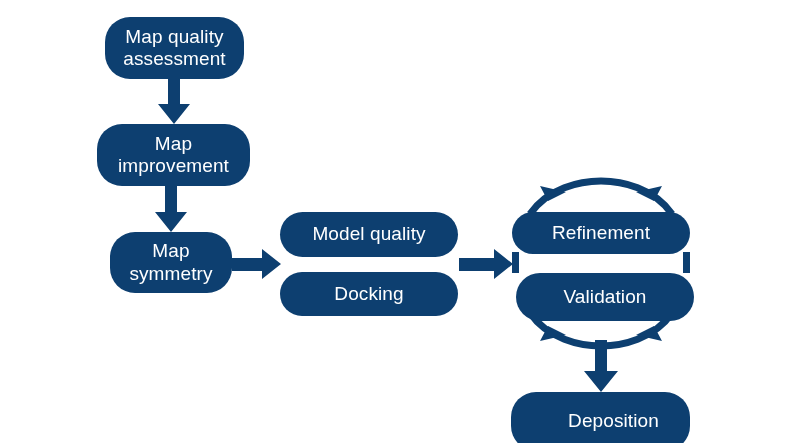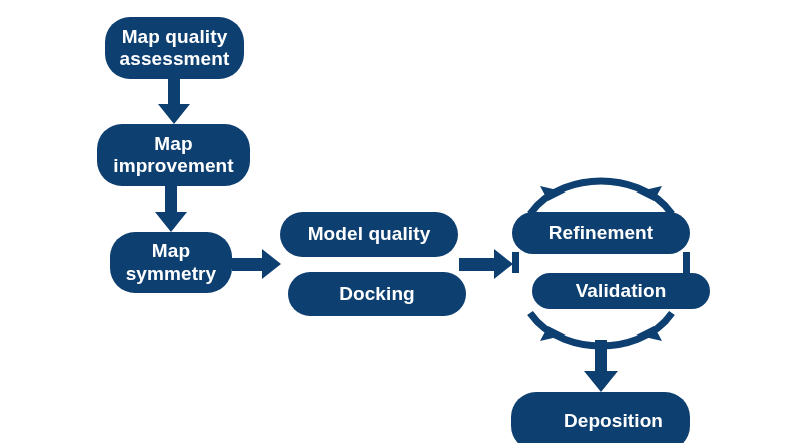--- a/index.html
+++ b/index.html
@@ -22,39 +22,39 @@
     position: absolute;
     box-sizing: border-box;
     background: #0d3f70;
     color: #ffffff;
     display: flex;
     align-items: center;
     justify-content: center;
     text-align: center;
     line-height: 1.18;
     font-size: 19px;
-    font-weight: 700;
+    font-weight: 400;
     letter-spacing: 0.1px;
     padding: 2px 6px;
     z-index: 3;
     border-radius: 25px;
   }
   .node .label {
     display: block;
     width: 100%;
     white-space: pre-line;
   }
   
   #node-map-quality-assessment { left: 105px; top: 17px;  width: 139px; height: 62px; }
   #node-map-improvement        { left: 97px;  top: 124px; width: 153px; height: 62px; }
   #node-map-symmetry           { left: 110px; top: 232px; width: 122px; height: 61px; }
   #node-model-building         { left: 280px; top: 212px; width: 178px; height: 45px; }
-  #node-docking                { left: 280px; top: 272px; width: 178px; height: 44px; margin-left: 8px; }
+  #node-docking                { left: 280px; top: 272px; width: 178px; height: 44px; }
   #node-refinement             { left: 512px; top: 212px; width: 178px; height: 42px; justify-content: center; }
-  #node-validation             { left: 532px; top: 273px; width: 178px; height: 36px; }
+  #node-validation             { left: 516px; top: 273px; width: 178px; height: 48px; }
   #node-deposition             { left: 511px; top: 392px; width: 179px; height: 59px; padding-left: 32px; }
 
   
   .gap-stub {
     position: absolute;
     background: #0d3f70;
     width: 7px;
     height: 21px;
     top: 252px;
     z-index: 3;

